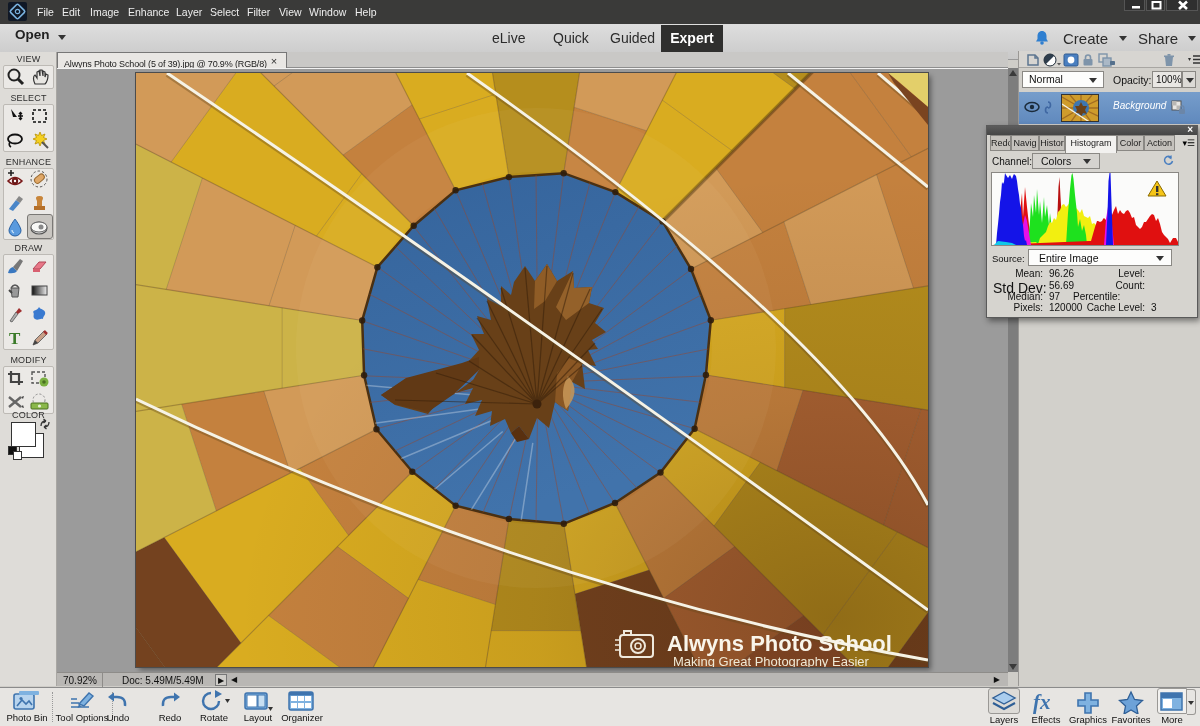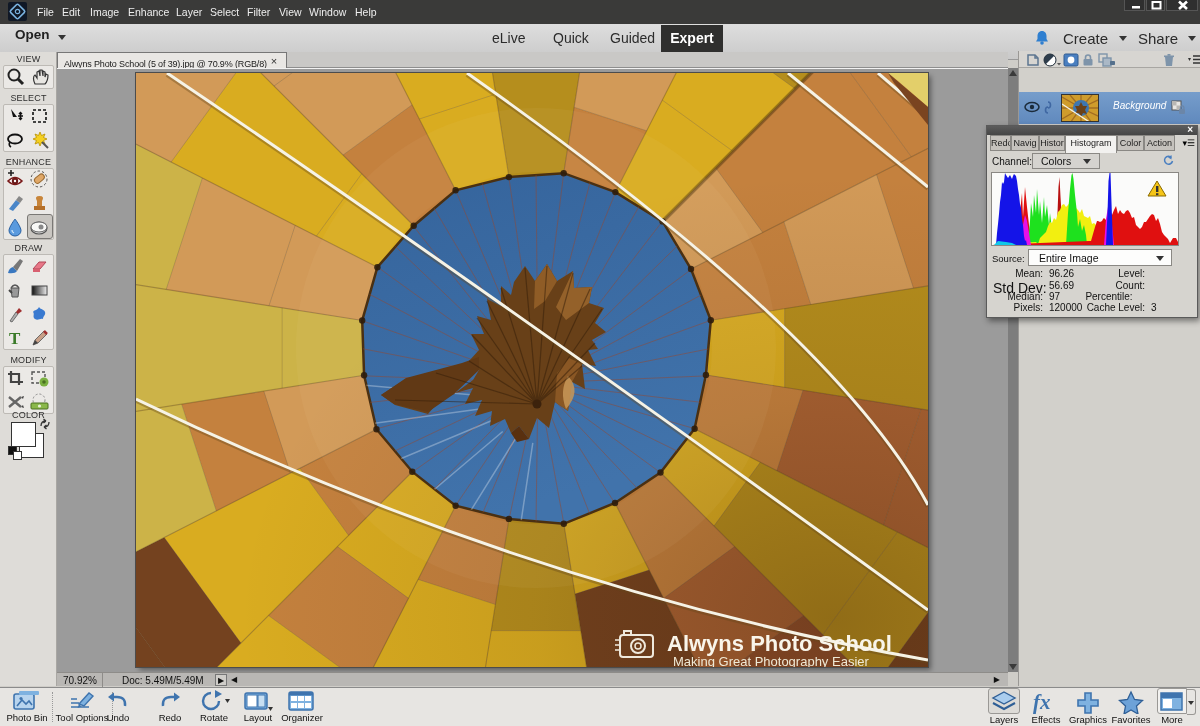--- a/index.html
+++ b/index.html
@@ -430,20 +430,28 @@
     <svg style="position:absolute;left:143px;top:2px" width="14" height="14">
         <path d="M3,4 h8 l-1,9 h-6 Z" fill="#7e94aa"></path>
         <rect x="2" y="2.5" width="10" height="1.6" fill="#7e94aa"></rect>
         <rect x="5.5" y="1" width="3" height="1.8" fill="#7e94aa"></rect>
       </svg>
     <svg style="position:absolute;left:168px;top:3px" width="14" height="12">
         <path d="M1,4 l3,0 -1.5,3 Z" fill="#333"></path>
         <path d="M6,2 h8 M6,5.5 h8 M6,9 h8" stroke="#333" stroke-width="1.5"></path>
       </svg>
   </div>
+  <div id="blendbar">
+    <div class="dd" style="left:3px;top:3px;width:82px;height:17px;padding:1px 0 0 6px;background:#fdfdfc">Normal<span class="ddarrow" style="right:6px;top:6px"></span></div>
+    <span style="position:absolute;left:94px;top:6px;font-size:10.5px;color:#111">Opacity:</span>
+    <div class="dd" style="left:133px;top:3px;width:30px;height:17px;padding:2px 0 0 3px;background:#e9e7e4;font-size:10px">100%</div>
+    <div class="dd" style="left:163px;top:3px;width:14px;height:17px;background:#dcdad6">
+        <span class="ddarrow" style="left:3px;top:6px"></span>
+      </div>
+  </div>
   <div id="layerrow">
     <svg style="position:absolute;left:5px;top:9px" width="16" height="12">
         <ellipse cx="8" cy="6" rx="7" ry="4.5" fill="none" stroke="#1b2b3b" stroke-width="1.5"></ellipse>
         <circle cx="8" cy="6" r="2.2" fill="#1b2b3b"></circle>
       </svg>
     <svg style="position:absolute;left:24px;top:8px" width="10" height="15">
         <path d="M5,2 a2.5,3 0 0 1 0,6 M5,7 a2.5,3 0 0 0 0,6" fill="none" stroke="#3f67a2" stroke-width="1.6"></path>
       </svg>
     <div style="position:absolute;left:42px;top:2px;width:38px;height:28px;border:1px solid #333;overflow:hidden"><svg width="38" height="28" viewBox="0 0 38 28">
           <rect width="38" height="28" fill="#cf9c2c"></rect>
@@ -509,21 +517,21 @@
       <span style="position:absolute;left:0;top:154px;width:50px;text-align:right;font-size:14px;color:#111;white-space:nowrap">Std Dev:</span>
       <span style="position:absolute;left:56px;top:154px;font-size:10px;color:#111">56.69</span>
       <span style="position:absolute;left:0;top:165px;width:50px;text-align:right;font-size:10px;color:#111;white-space:nowrap">Median:</span>
       <span style="position:absolute;left:56px;top:165px;font-size:10px;color:#111">97</span>
       <span style="position:absolute;left:0;top:176px;width:50px;text-align:right;font-size:10px;color:#111;white-space:nowrap">Pixels:</span>
       <span style="position:absolute;left:56px;top:176px;font-size:10px;color:#111">120000</span>
       <span style="position:absolute;left:80px;top:142px;width:72px;text-align:right;font-size:10px;color:#111;white-space:nowrap">Level:</span>
       <span style="position:absolute;left:158px;top:142px;font-size:10px;color:#111"></span>
       <span style="position:absolute;left:80px;top:154px;width:72px;text-align:right;font-size:10px;color:#111;white-space:nowrap">Count:</span>
       <span style="position:absolute;left:158px;top:154px;font-size:10px;color:#111"></span>
-      <span style="position:absolute;left:80px;top:165px;width:72px;text-align:center;font-size:10px;color:#111;white-space:nowrap">Percentile:</span>
+      <span style="position:absolute;left:80px;top:165px;width:72px;text-align:left;font-size:10px;color:#111;white-space:nowrap">Percentile:</span>
       <span style="position:absolute;left:158px;top:165px;font-size:10px;color:#111"></span>
       <span style="position:absolute;left:80px;top:176px;width:72px;text-align:right;font-size:10px;color:#111;white-space:nowrap">Cache Level:</span>
       <span style="position:absolute;left:158px;top:176px;font-size:10px;color:#111">3</span>
     </div>
 </div>
 
 <div class="abs" id="taskbar">
 <div class="task" style="left:4px;top:2px;width:46px">
       <svg width="30" height="22">
         <rect x="2" y="4" width="20" height="15" rx="2" fill="#b8d4ee" stroke="#3f74ae" stroke-width="1.6"></rect>

